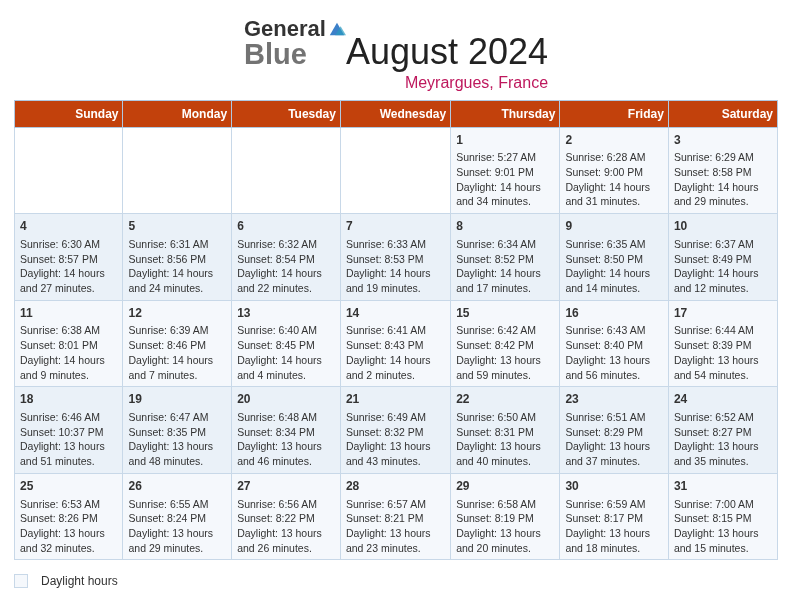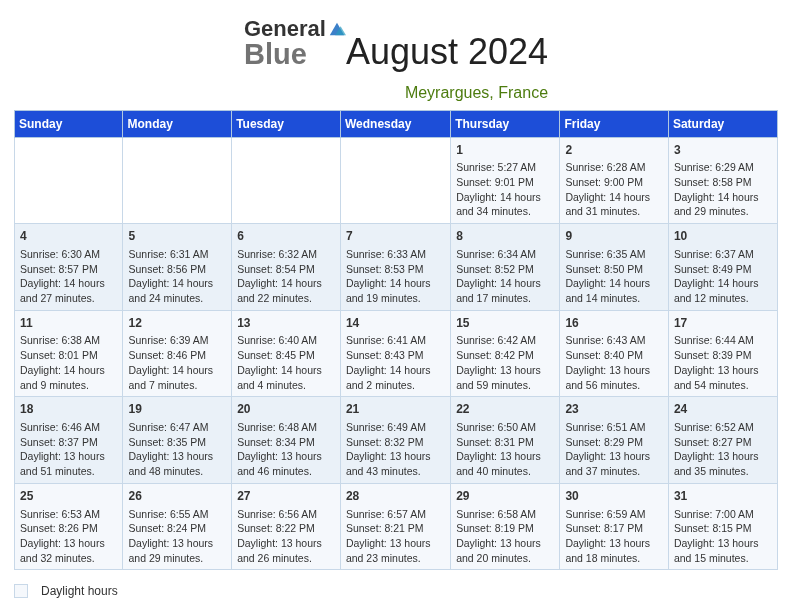--- a/index.html
+++ b/index.html
@@ -48,37 +48,37 @@
     }
     .month-year {
       font-size: 36px;
       font-weight: normal;
       color: #222;
       line-height: 1.1;
       margin-top: 14px;
     }
     .location {
       font-size: 16px;
-      color: #4d7c0f;
-      margin-top: 12px;
+      color: #be185d;
+      margin-top: 2px;
     }
     .calendar-container {
       padding: 0 14px 10px 14px;
     }
     table {
       width: 100%;
       border-collapse: collapse;
     }
     thead tr th {
-      background-color: #1d4ed8;
+      background-color: #c2410c;
       color: #fff;
       font-size: 12px;
       font-weight: bold;
       padding: 6px 4px;
-      text-align: left;
+      text-align: right;
       border: 1px solid #b0c8e0;
     }
     tbody tr td {
       vertical-align: top;
       border: 1px solid #c8d8e8;
       padding: 4px 5px;
       width: 113px;
       min-height: 80px;
       background: #fff;
       font-size: 10.5px;
@@ -263,21 +263,21 @@
             <span class="day-num">17</span>
             <div>Sunrise: 6:44 AM</div>
             <div>Sunset: 8:39 PM</div>
             <div>Daylight: 13 hours and 54 minutes.</div>
           </td>
         </tr>
         <tr>
           <td>
             <span class="day-num">18</span>
             <div>Sunrise: 6:46 AM</div>
-            <div>Sunset: 8:37 PM</div>
+            <div>Sunset: 10:37 PM</div>
             <div>Daylight: 13 hours and 51 minutes.</div>
           </td>
           <td>
             <span class="day-num">19</span>
             <div>Sunrise: 6:47 AM</div>
             <div>Sunset: 8:35 PM</div>
             <div>Daylight: 13 hours and 48 minutes.</div>
           </td>
           <td>
             <span class="day-num">20</span>

